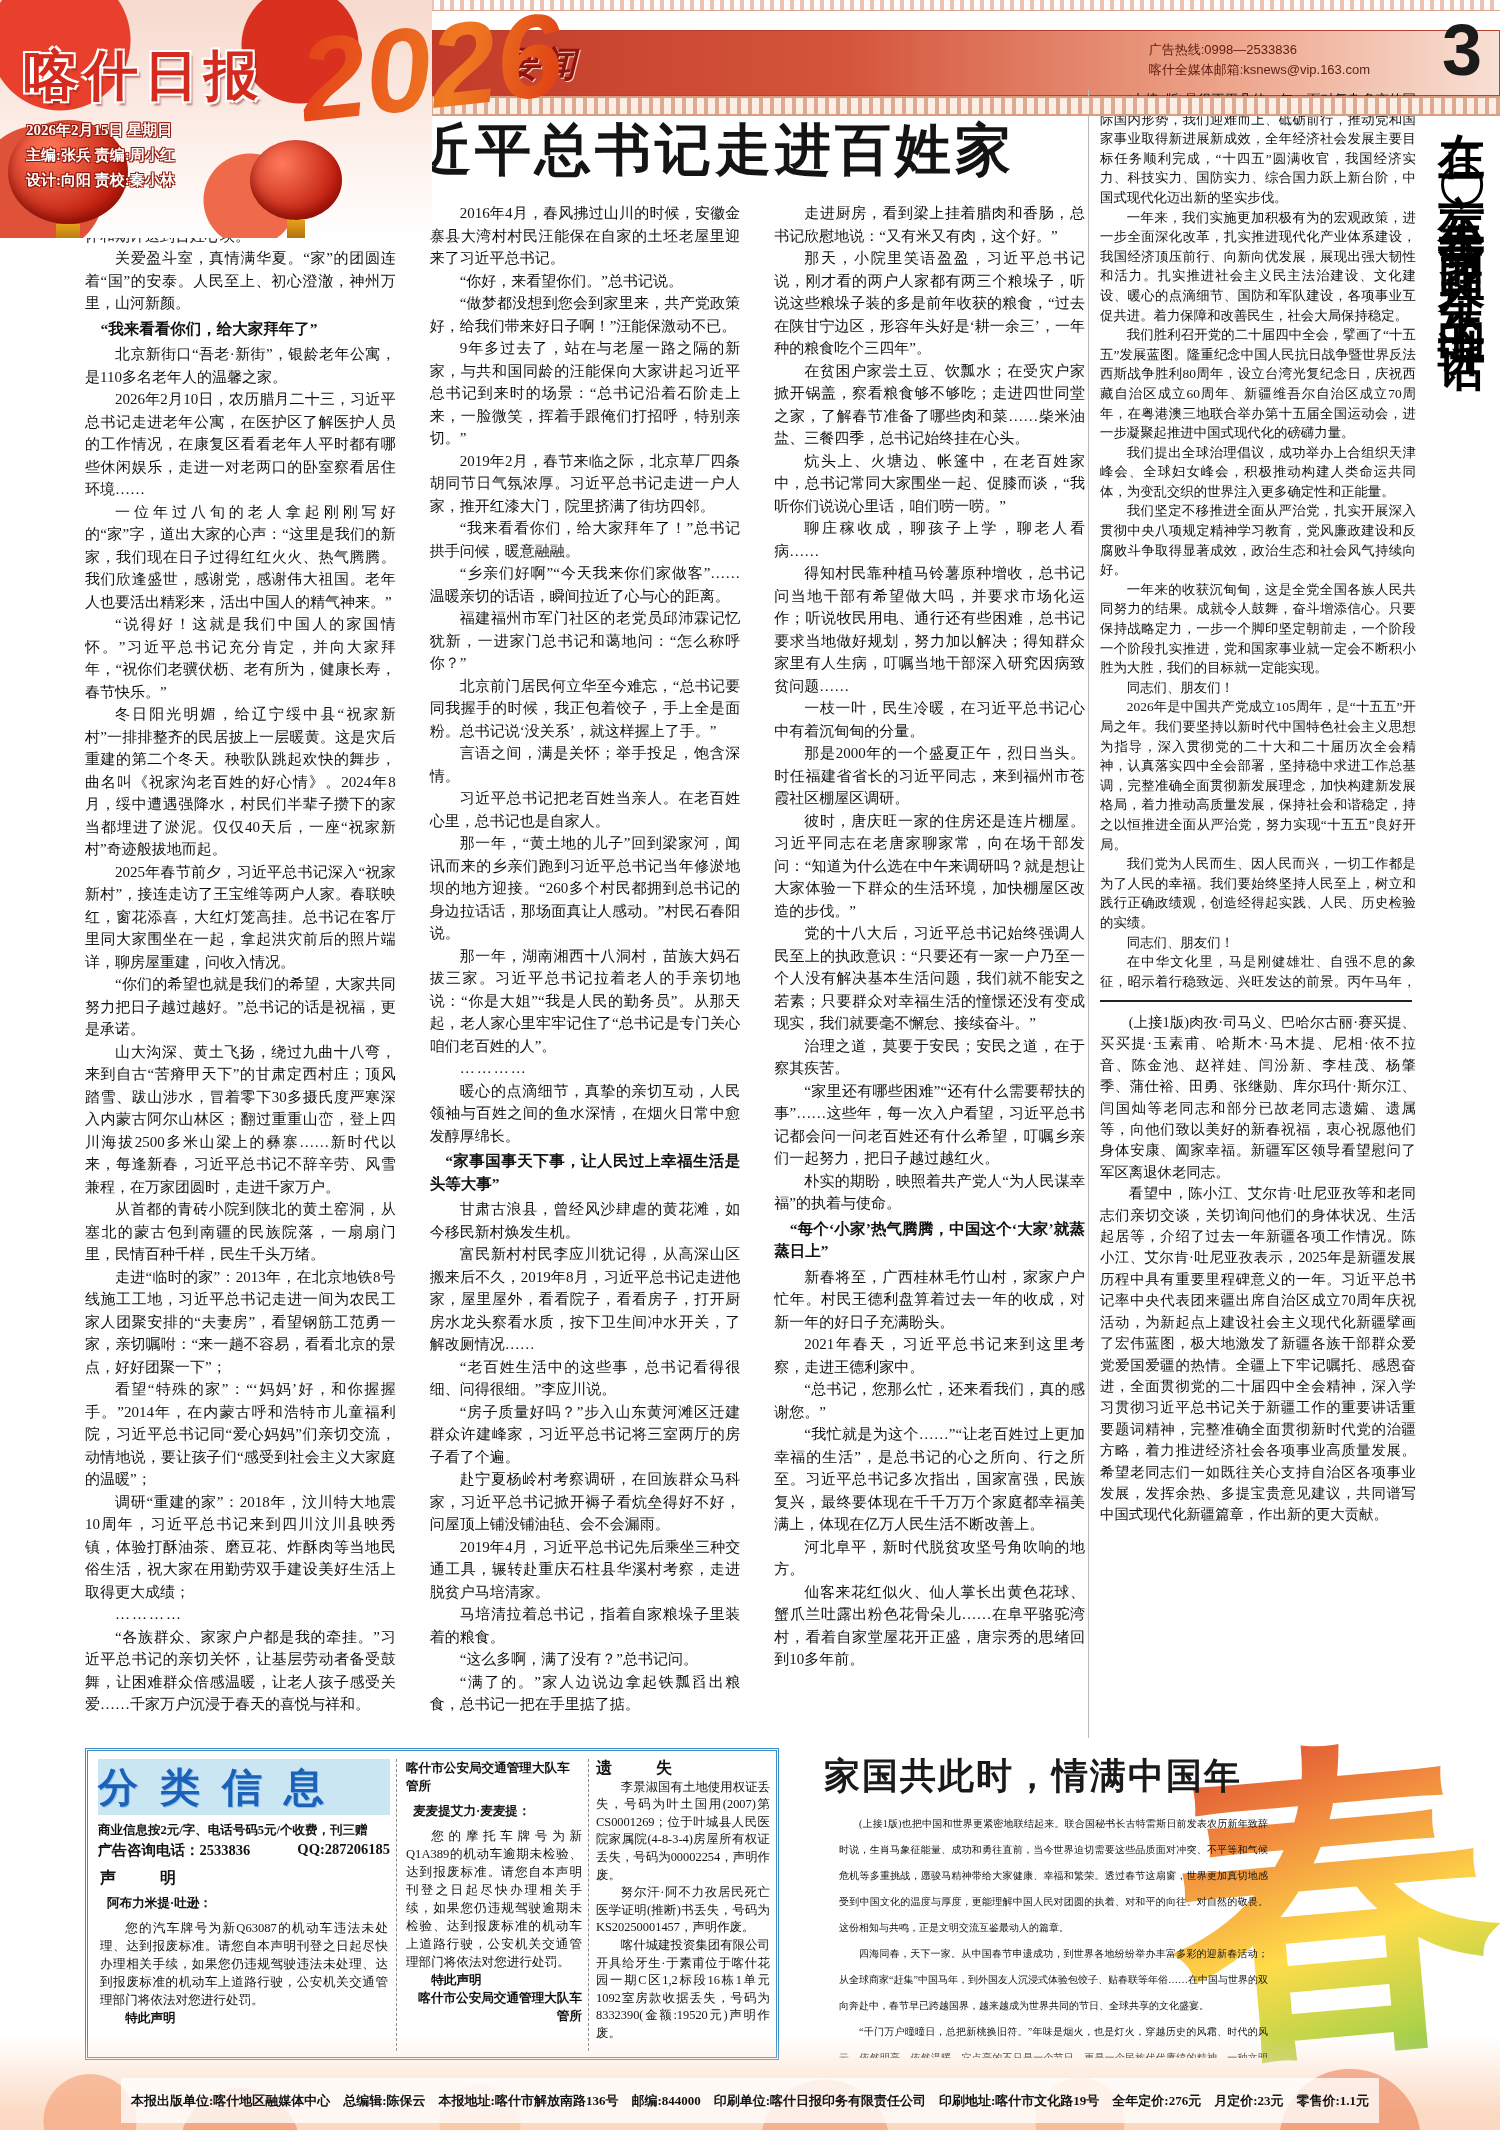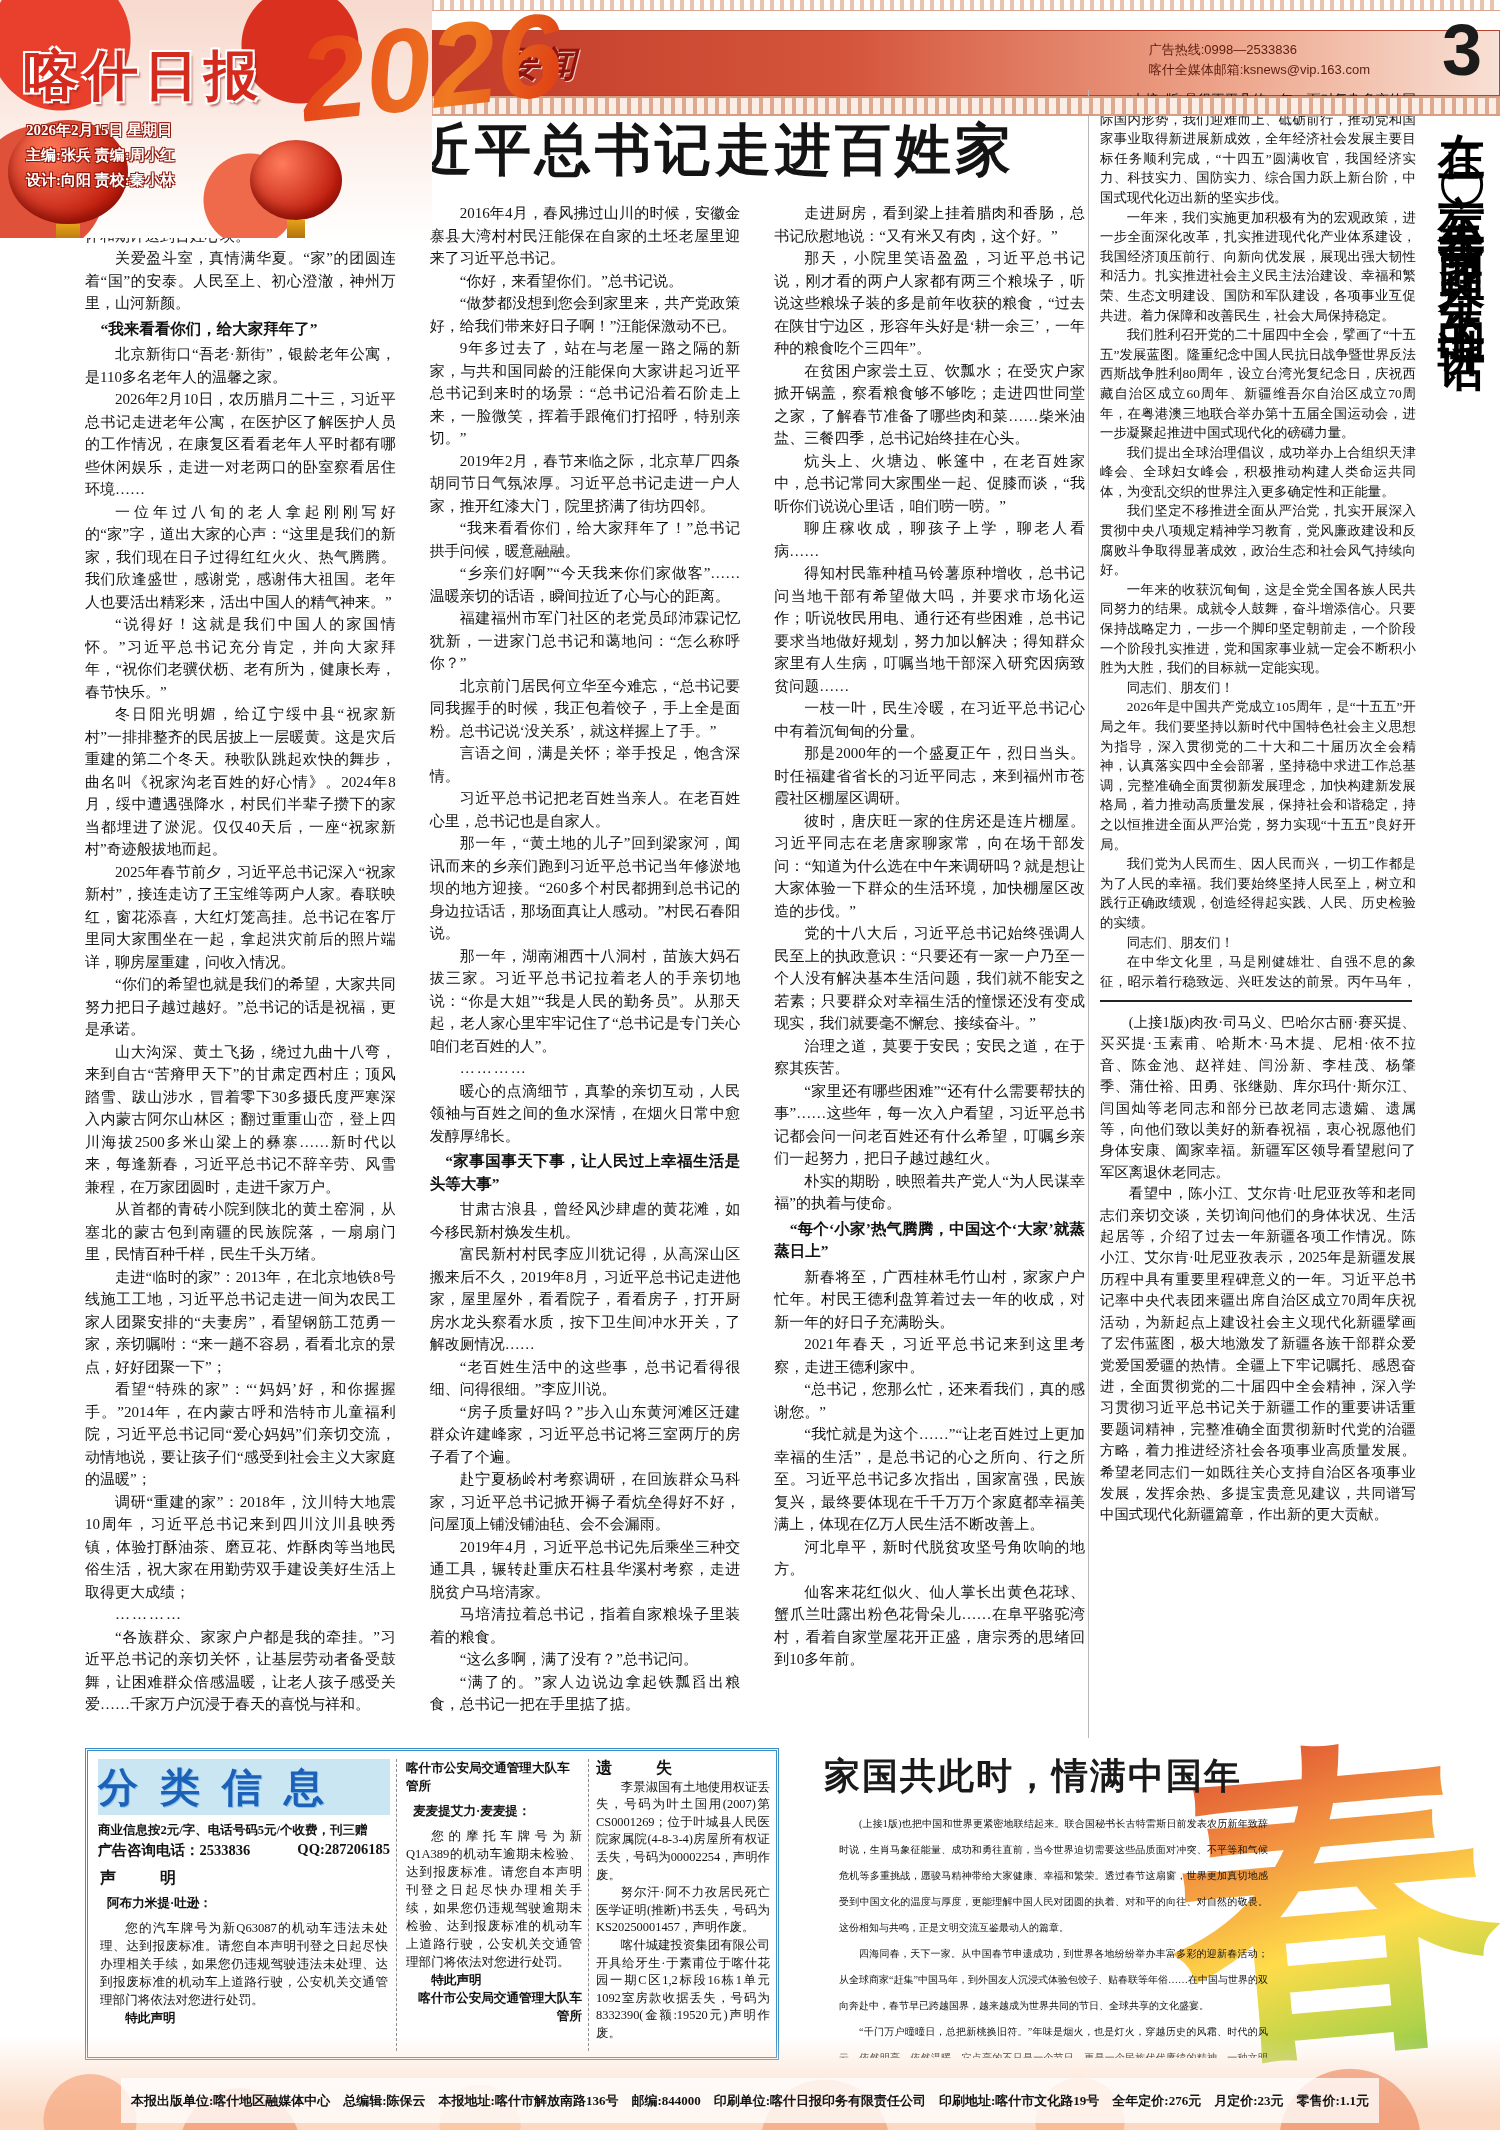--- a/index.html
+++ b/index.html
@@ -207,21 +207,21 @@
       <p class="para">“总书记，您那么忙，还来看我们，真的感谢您。”</p>
       <p class="para">“我忙就是为这个……”“让老百姓过上更加幸福的生活”，是总书记的心之所向、行之所至。习近平总书记多次指出，国家富强，民族复兴，最终要体现在千千万万个家庭都幸福美满上，体现在亿万人民生活不断改善上。</p>
       <p class="para">河北阜平，新时代脱贫攻坚号角吹响的地方。</p>
       <p class="para">仙客来花红似火、仙人掌长出黄色花球、蟹爪兰吐露出粉色花骨朵儿……在阜平骆驼湾村，看着自家堂屋花开正盛，唐宗秀的思绪回到10多年前。</p>
     </div>
 </div>
 
 <div class="right-divider"></div>
 <div class="speech-body">
     <p class="para">(上接1版)是很不平凡的一年。面对复杂多变的国际国内形势，我们迎难而上、砥砺前行，推动党和国家事业取得新进展新成效，全年经济社会发展主要目标任务顺利完成，“十四五”圆满收官，我国经济实力、科技实力、国防实力、综合国力跃上新台阶，中国式现代化迈出新的坚实步伐。</p>
-    <p class="para">一年来，我们实施更加积极有为的宏观政策，进一步全面深化改革，扎实推进现代化产业体系建设，我国经济顶压前行、向新向优发展，展现出强大韧性和活力。扎实推进社会主义民主法治建设、幸福和繁荣、生态文明建设、国防和军队建设，各项事业互促共进。着力保障和改善民生，社会大局保持稳定。</p>
+    <p class="para">一年来，我们实施更加积极有为的宏观政策，进一步全面深化改革，扎实推进现代化产业体系建设，我国经济顶压前行、向新向优发展，展现出强大韧性和活力。扎实推进社会主义民主法治建设、文化建设、暖心的点滴细节、国防和军队建设，各项事业互促共进。着力保障和改善民生，社会大局保持稳定。</p>
     <p class="para">我们胜利召开党的二十届四中全会，擘画了“十五五”发展蓝图。隆重纪念中国人民抗日战争暨世界反法西斯战争胜利80周年，设立台湾光复纪念日，庆祝西藏自治区成立60周年、新疆维吾尔自治区成立70周年，在粤港澳三地联合举办第十五届全国运动会，进一步凝聚起推进中国式现代化的磅礴力量。</p>
     <p class="para">我们提出全球治理倡议，成功举办上合组织天津峰会、全球妇女峰会，积极推动构建人类命运共同体，为变乱交织的世界注入更多确定性和正能量。</p>
     <p class="para">我们坚定不移推进全面从严治党，扎实开展深入贯彻中央八项规定精神学习教育，党风廉政建设和反腐败斗争取得显著成效，政治生态和社会风气持续向好。</p>
     <p class="para">一年来的收获沉甸甸，这是全党全国各族人民共同努力的结果。成就令人鼓舞，奋斗增添信心。只要保持战略定力，一步一个脚印坚定朝前走，一个阶段一个阶段扎实推进，党和国家事业就一定会不断积小胜为大胜，我们的目标就一定能实现。</p>
     <p class="para">同志们、朋友们！</p>
     <p class="para">2026年是中国共产党成立105周年，是“十五五”开局之年。我们要坚持以新时代中国特色社会主义思想为指导，深入贯彻党的二十大和二十届历次全会精神，认真落实四中全会部署，坚持稳中求进工作总基调，完整准确全面贯彻新发展理念，加快构建新发展格局，着力推动高质量发展，保持社会和谐稳定，持之以恒推进全面从严治党，努力实现“十五五”良好开局。</p>
     <p class="para">我们党为人民而生、因人民而兴，一切工作都是为了人民的幸福。我们要始终坚持人民至上，树立和践行正确政绩观，创造经得起实践、人民、历史检验的实绩。</p>
     <p class="para">同志们、朋友们！</p>
     <p class="para">在中华文化里，马是刚健雄壮、自强不息的象征，昭示着行稳致远、兴旺发达的前景。丙午马年，希望全国各族人民更加紧密地团结在党中央周围，坚定必胜信心，保持昂扬斗志，在中国式现代化新征程上策马扬鞭、勇往直前，共同开创更加美好的未来。</p>
   </div>

